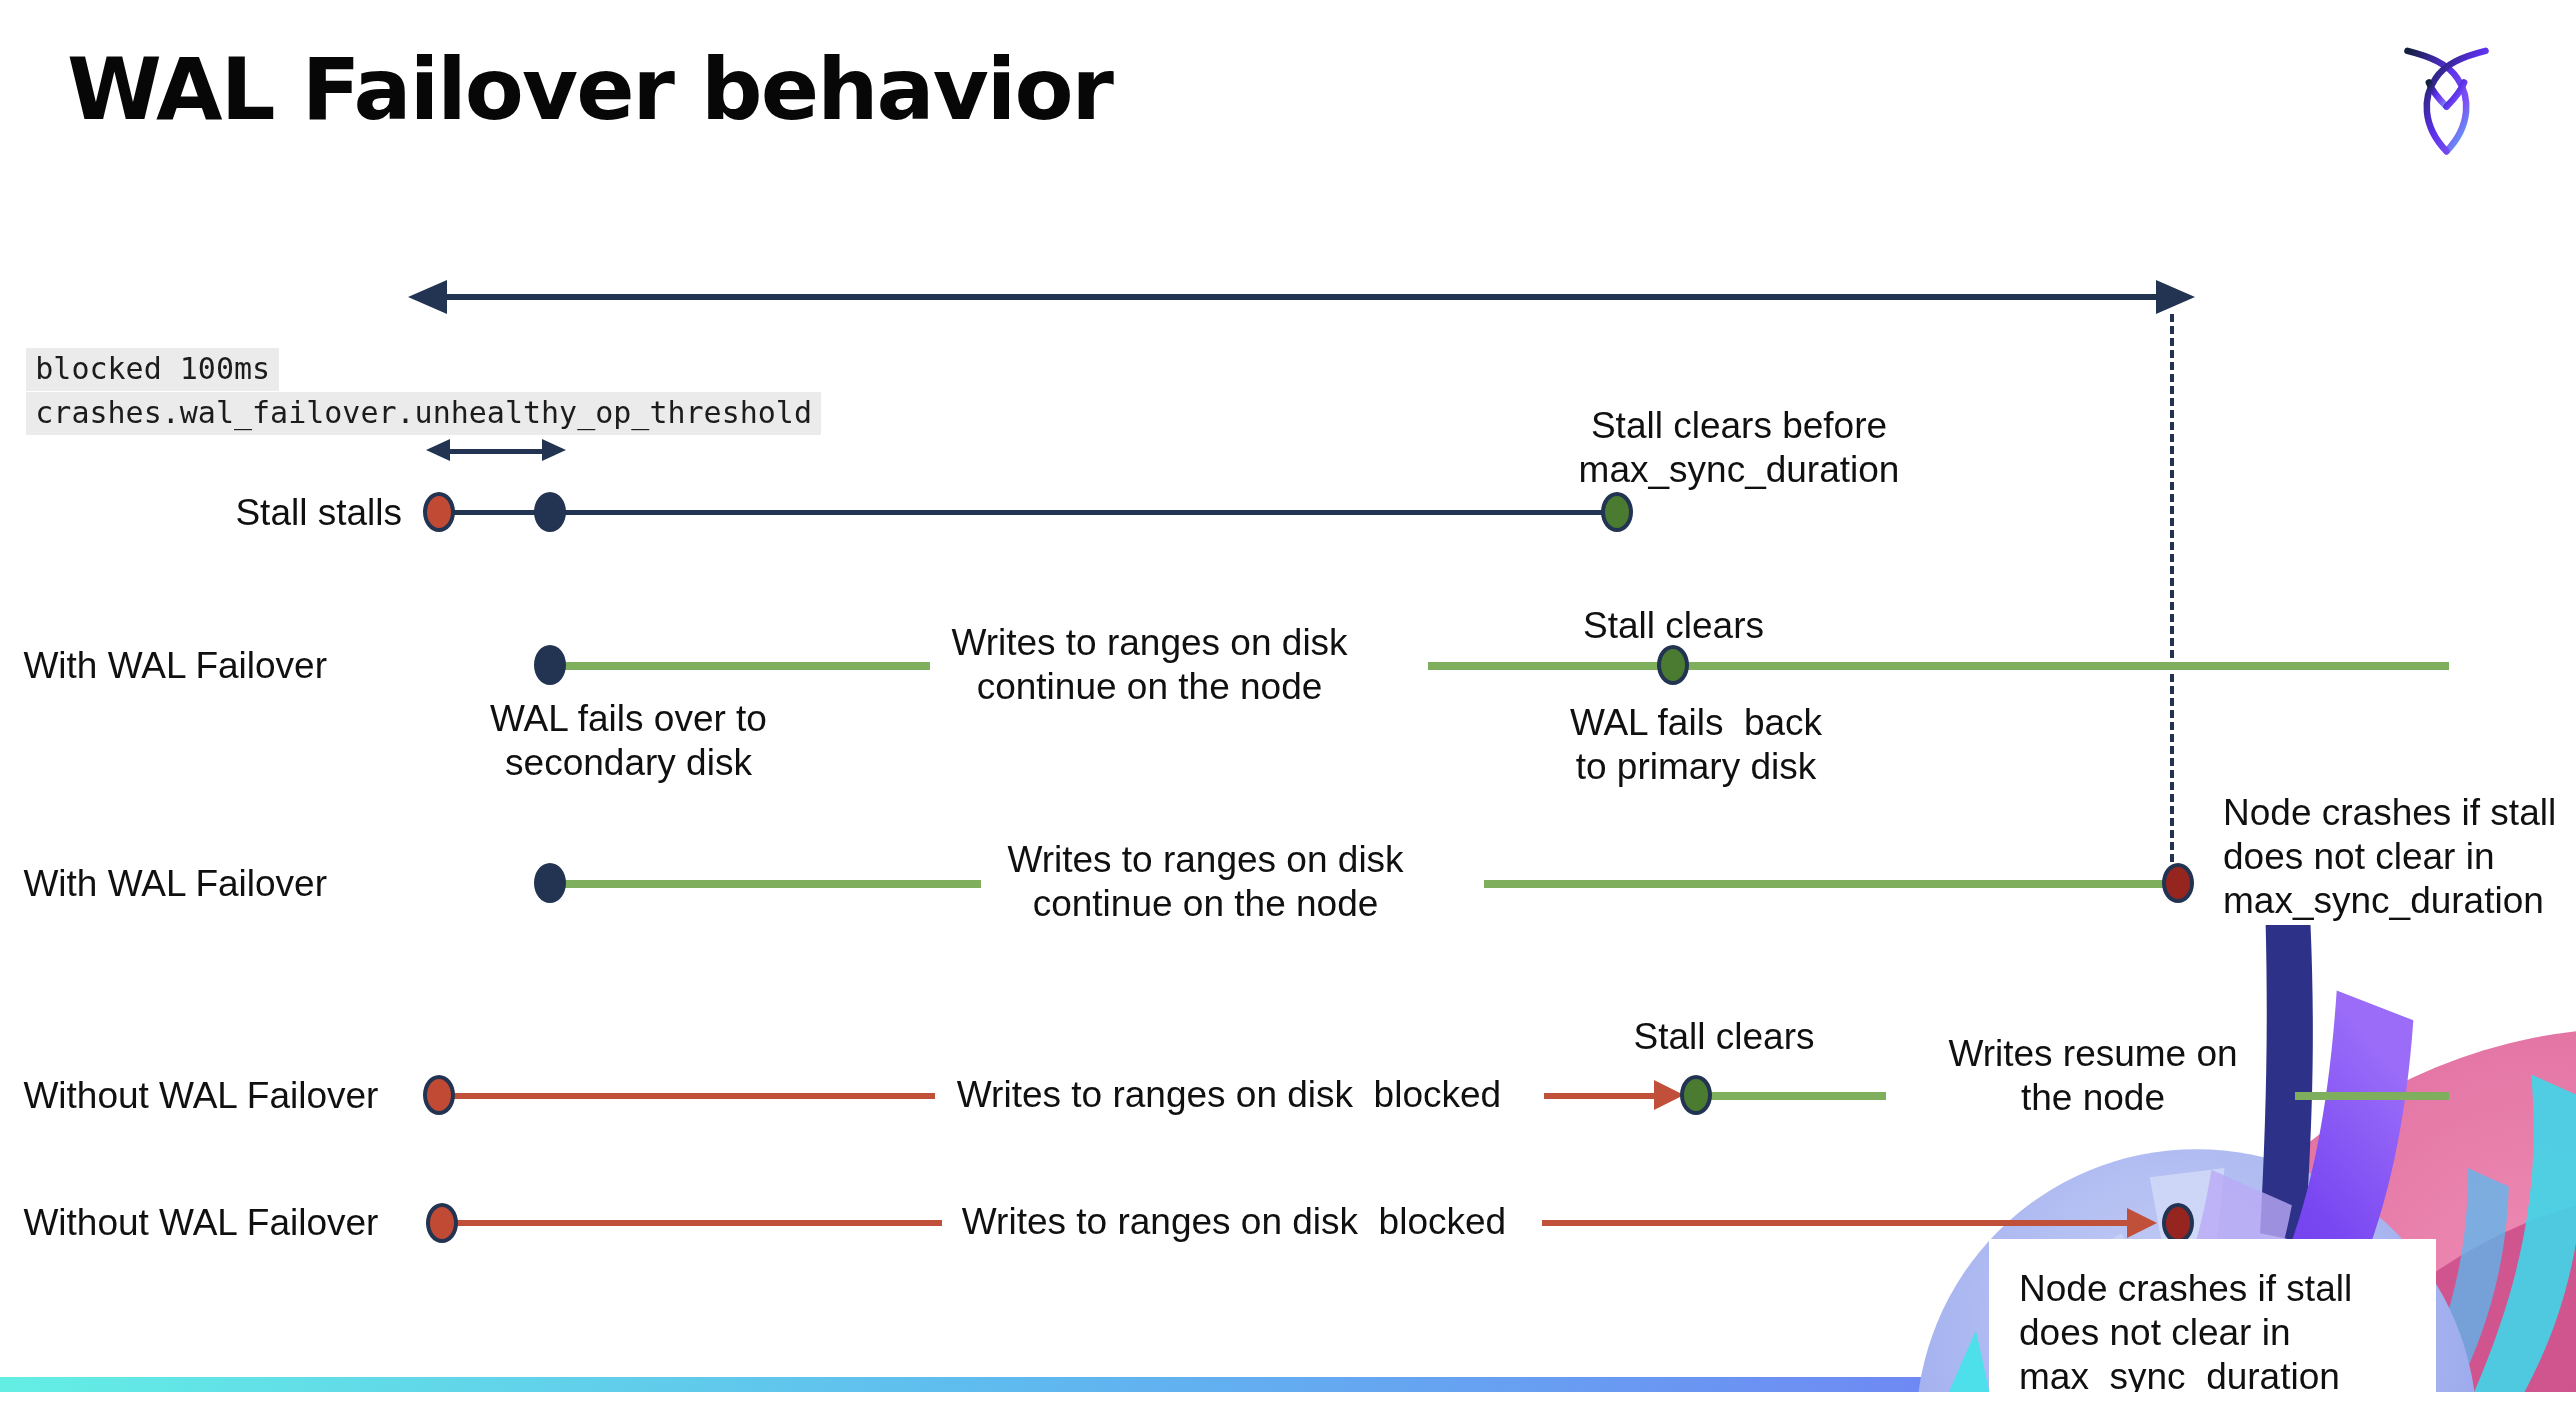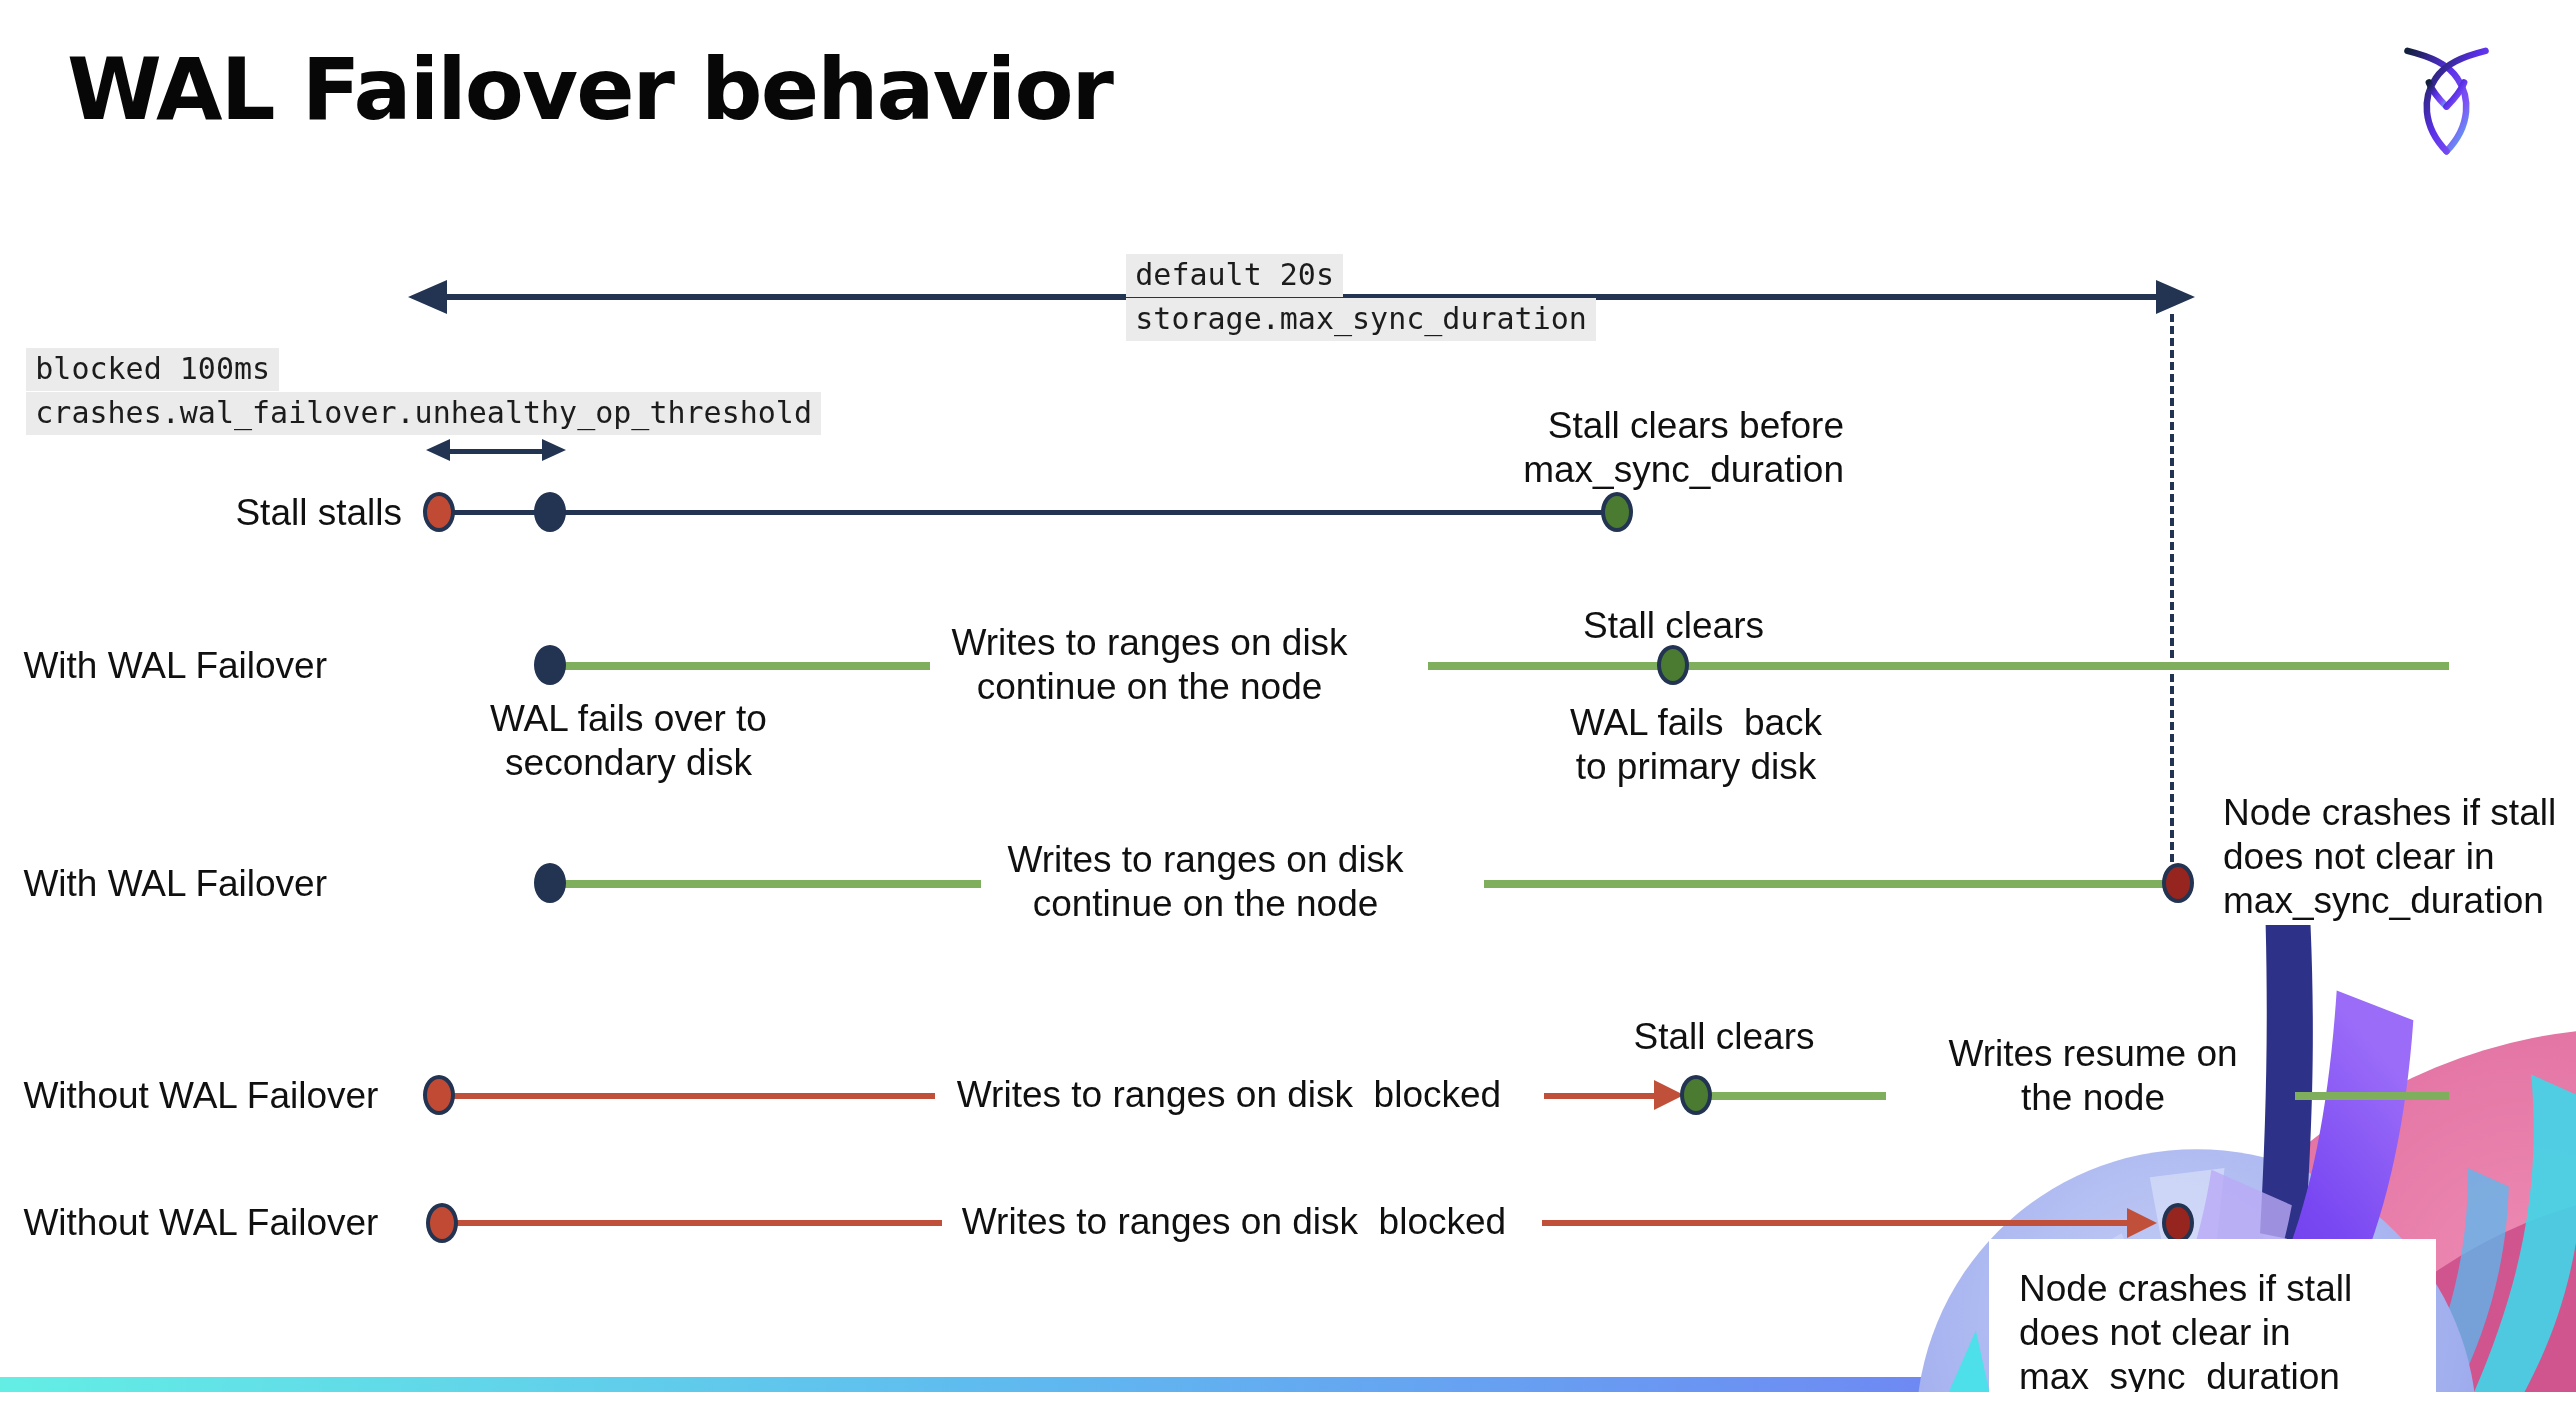--- a/index.html
+++ b/index.html
@@ -57,39 +57,35 @@
       <path d="M92,6 C68,12 48,20 38,36 C25,55 23,86 50,114"></path>
       <path d="M50,66 L50,104"></path>
       <path d="M50,66 C42,58 35,50 31,40"></path>
       <path d="M50,66 C58,58 65,50 69,40"></path>
     </g>
   </svg>
 
   <div class="hline navy-l" style="left:436px;top:294px;width:1738px;"></div>
   <div class="tri" style="left:408px;top:280px;border-top:17px solid transparent;border-bottom:17px solid transparent;border-right:39px solid #223452;"></div>
   <div class="tri" style="left:2156px;top:280px;border-top:17px solid transparent;border-bottom:17px solid transparent;border-left:39px solid #223452;"></div>
-  <div class="mono" style="left:1126px;top:254px;">
-    <span>default 20s</span>
-    <span>storage.max_sync_duration</span>
-  </div>
 
   <div class="mono" style="left:26px;top:348px;">
     <span>blocked 100ms</span>
     <span>crashes.wal_failover.unhealthy_op_threshold</span>
   </div>
   <div class="hline navy-thin" style="left:447px;top:449px;width:99px;"></div>
   <div class="tri" style="left:426px;top:439px;border-top:11.2px solid transparent;border-bottom:11.2px solid transparent;border-right:24px solid #223452;"></div>
   <div class="tri" style="left:542px;top:439px;border-top:11.2px solid transparent;border-bottom:11.2px solid transparent;border-left:24px solid #223452;"></div>
 
   <div class="rowlabel" style="left:150px;top:491px;width:252px;text-align:right;">Stall stalls</div>
   <div class="hline navy-thin" style="left:439px;top:510px;width:1178px;"></div>
   <div class="dot red" style="left:439px;top:512px;"></div>
   <div class="dot navy" style="left:550px;top:512px;"></div>
   <div class="dot green" style="left:1617px;top:512px;"></div>
-  <div class="note" style="left:1498px;top:404px;width:346px;text-align:right;">Stall clears before
+  <div class="note" style="left:1566px;top:404px;width:346px;">Stall clears before
 max_sync_duration</div>
 
   <div class="rowlabel" style="left:23.4px;top:644px;">With WAL Failover</div>
   <div class="dot navy" style="left:550px;top:665px;"></div>
   <div class="hline green-l" style="left:559px;top:662px;width:371px;"></div>
   <div class="note" style="left:944px;top:621px;width:411px;">Writes to ranges on disk
 continue on the node</div>
   <div class="hline green-l" style="left:1428px;top:662px;width:1021px;"></div>
   <div class="dot green" style="left:1673px;top:665px;"></div>
   <div class="note" style="left:1566px;top:604px;width:215px;">Stall clears</div>

